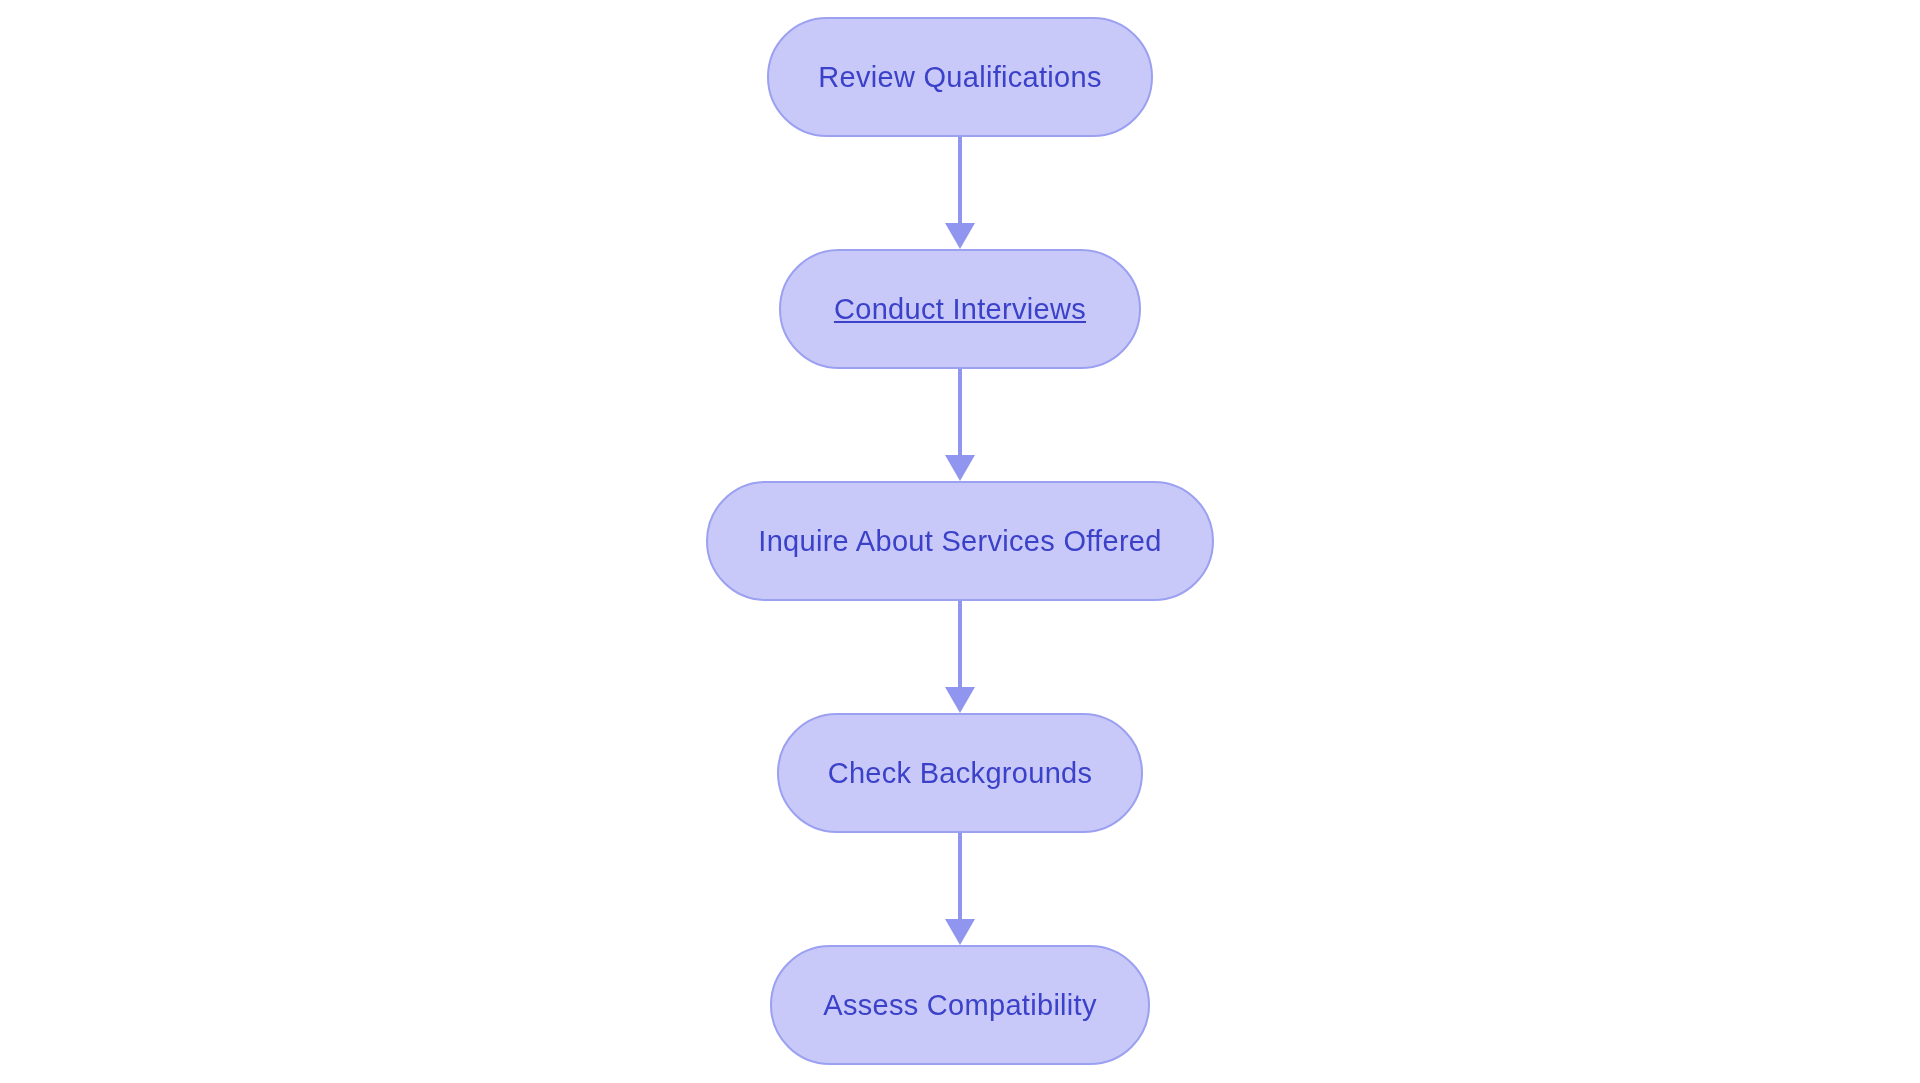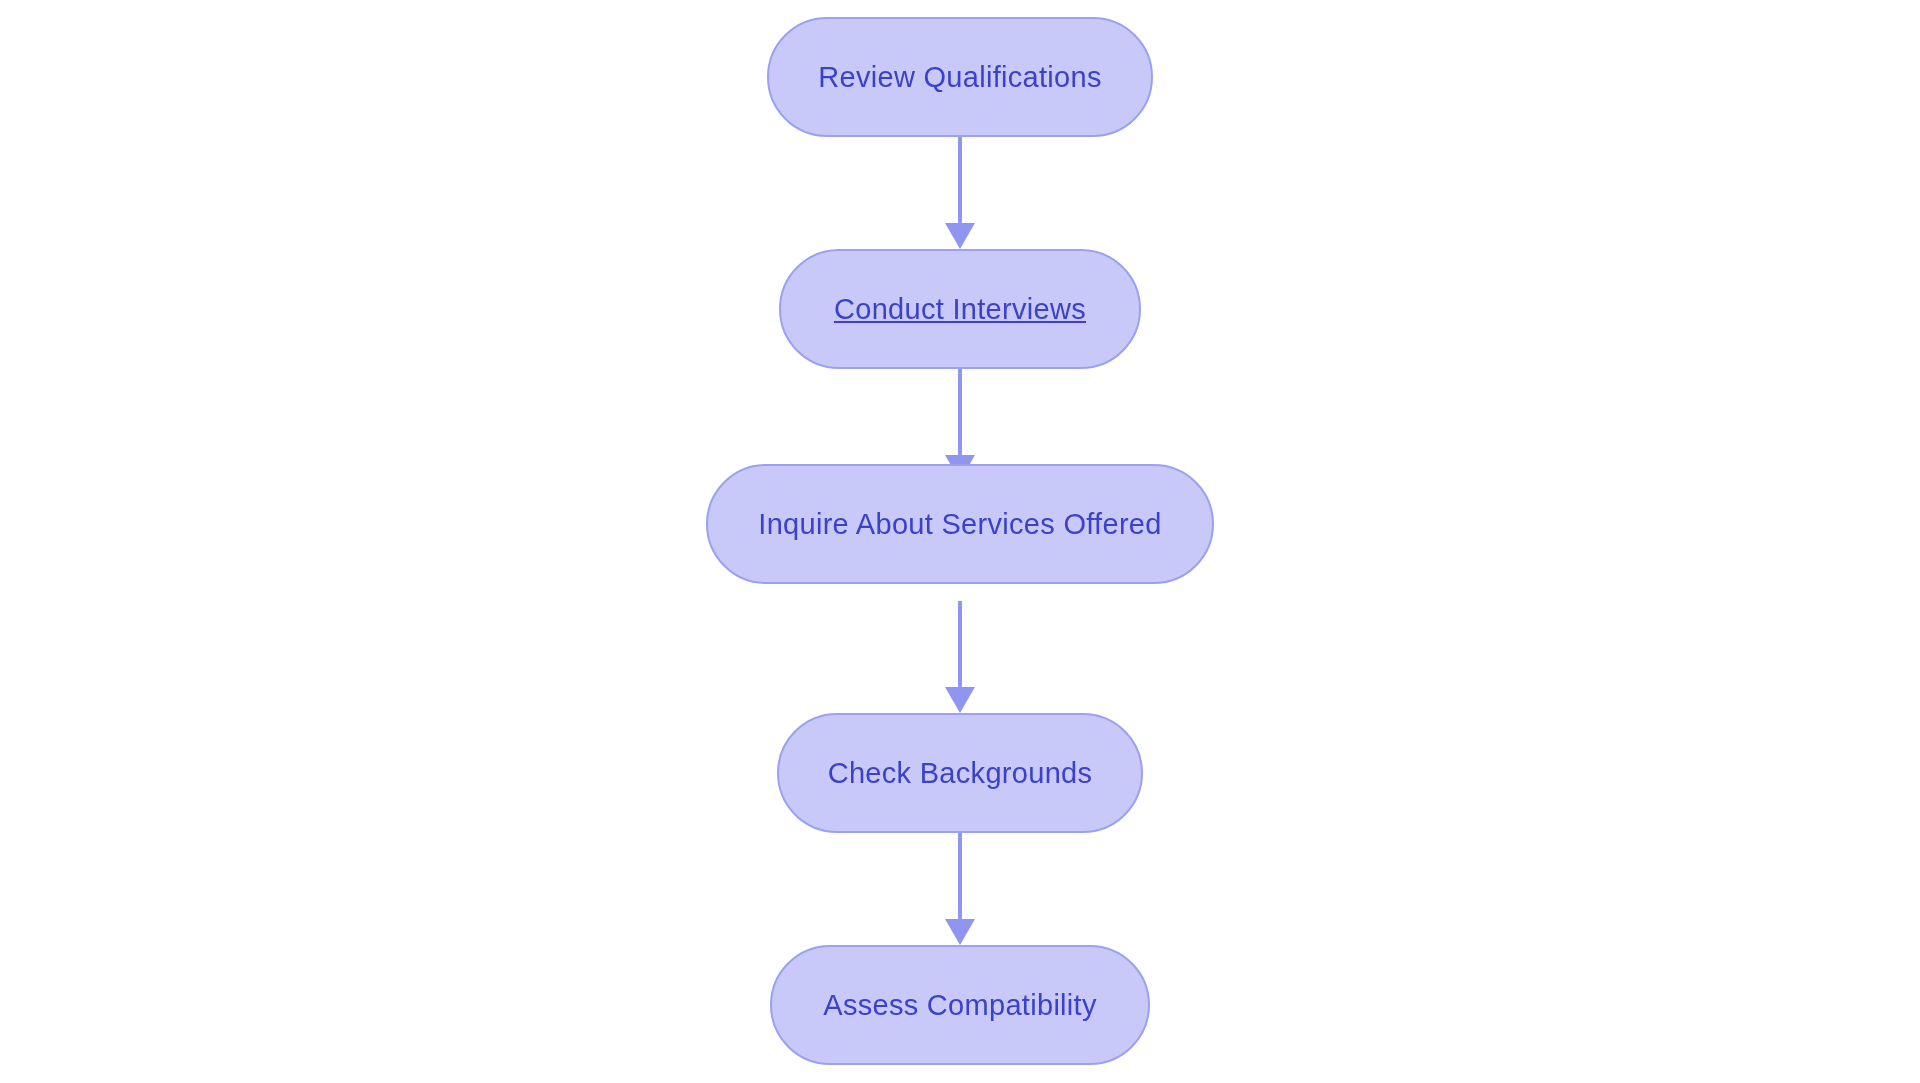--- a/index.html
+++ b/index.html
@@ -31,21 +31,21 @@
     color: var(--node-text);
     font-size: 29px;
     font-weight: 400;
     letter-spacing: 0.3px;
     text-align: center;
     white-space: nowrap;
   }
   
   .node-0 { left: 767px; top: 17px;  width: 386px; }
   .node-1 { left: 779px; top: 249px; width: 362px; text-decoration: underline; }
-  .node-2 { left: 706px; top: 464px; width: 508px; }
+  .node-2 { left: 706px; top: 481px; width: 508px; }
   .node-3 { left: 777px; top: 713px; width: 366px; }
   .node-4 { left: 770px; top: 945px; width: 380px; }
   .edge-layer {
     position: absolute;
     left: 0; top: 0;
     width: 1920px;
     height: 1083px;
     pointer-events: none;
   }
   .edge-layer line    { stroke: var(--arrow); stroke-width: 4; }

